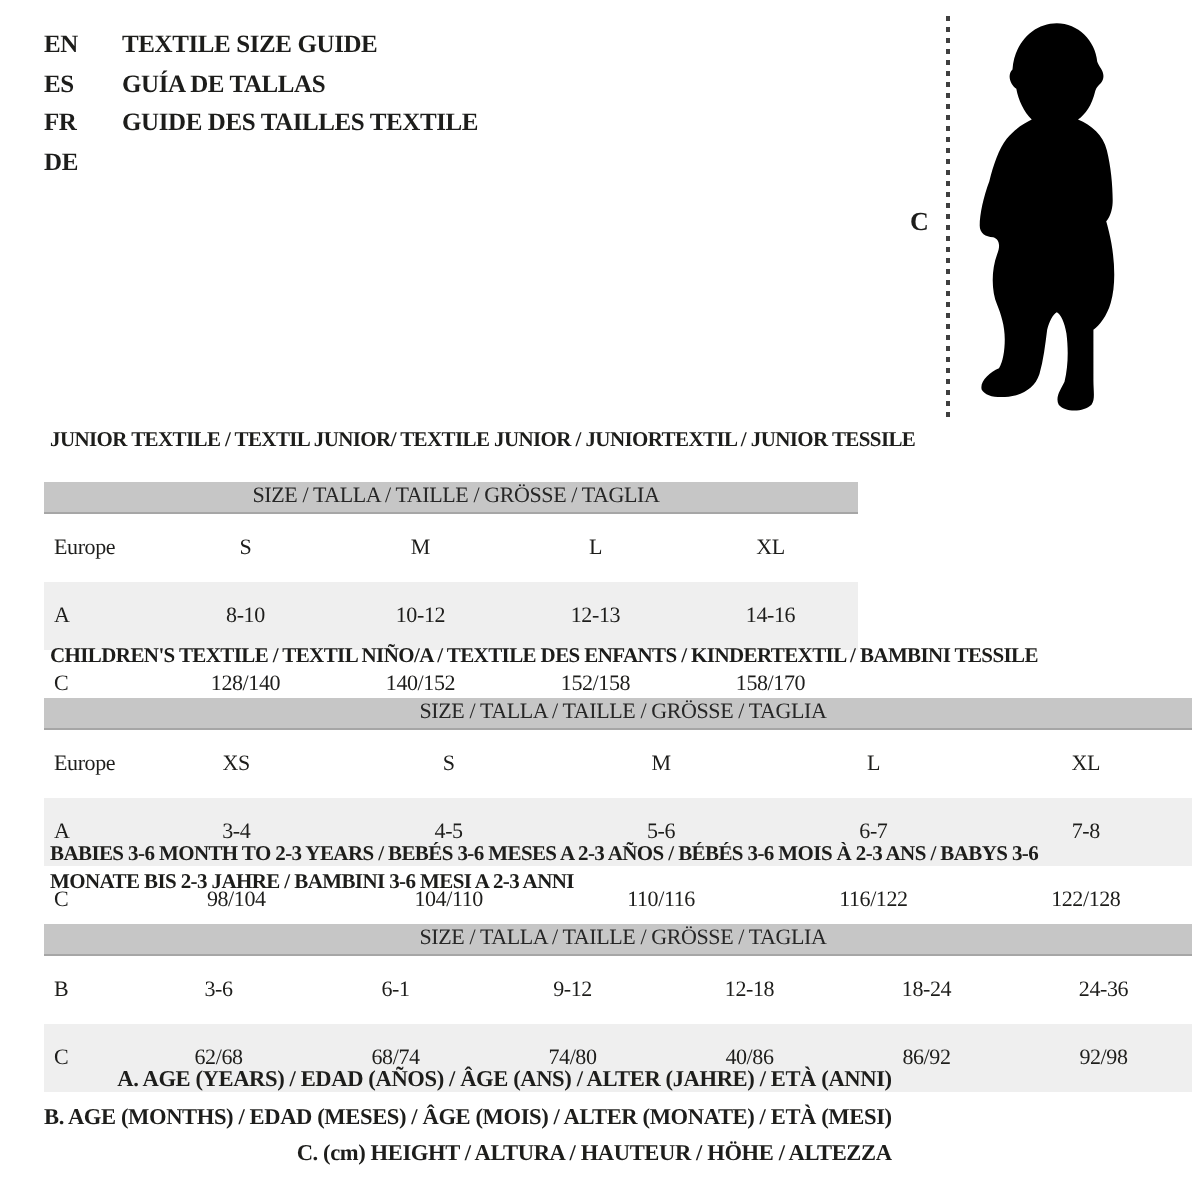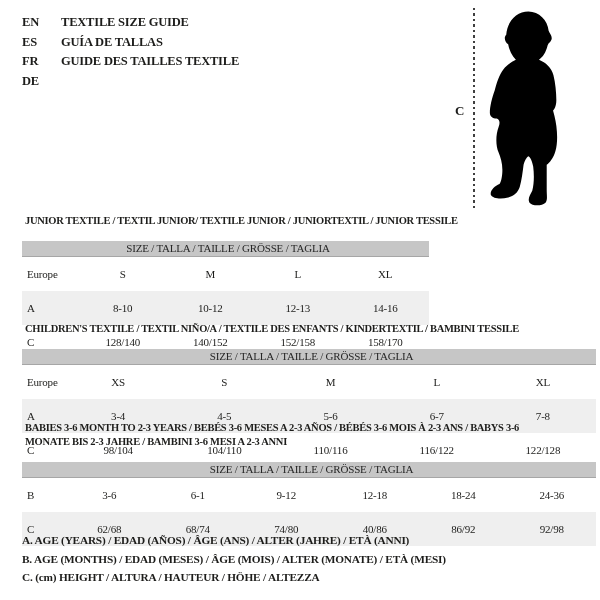--- a/index.html
+++ b/index.html
@@ -31,21 +31,21 @@
   table { width:100%; border-collapse:collapse; table-layout:fixed;
     font-size:11px; letter-spacing:-0.2px; }
   th, td { font-weight:normal; height:34px; padding:0; }
   th { text-align:left; padding-left:5px; }
   td { text-align:center; }
   tbody tr:nth-child(even) { background:#efefef; }
   col.label-col-wide  { width:14%; }
   col.label-col-slim  { width:7.5%; }
   
   .footnotes { position:absolute; left:22px; top:531px; }
-  .footnote { font-size:11.3px; font-weight:bold; line-height:18.5px; letter-spacing:-0.2px; }
+  .footnote { font-size:11.3px; font-weight:bold; line-height:18.5px; letter-spacing:-0.2px;text-align:right; }
 </style>
 </head>
 <body>
 
 <div class="screen">
 
   <div class="lang-block">
     <div class="lang-row">
       <span class="lang-code">EN</span>
       <span>TEXTILE SIZE GUIDE</span>

